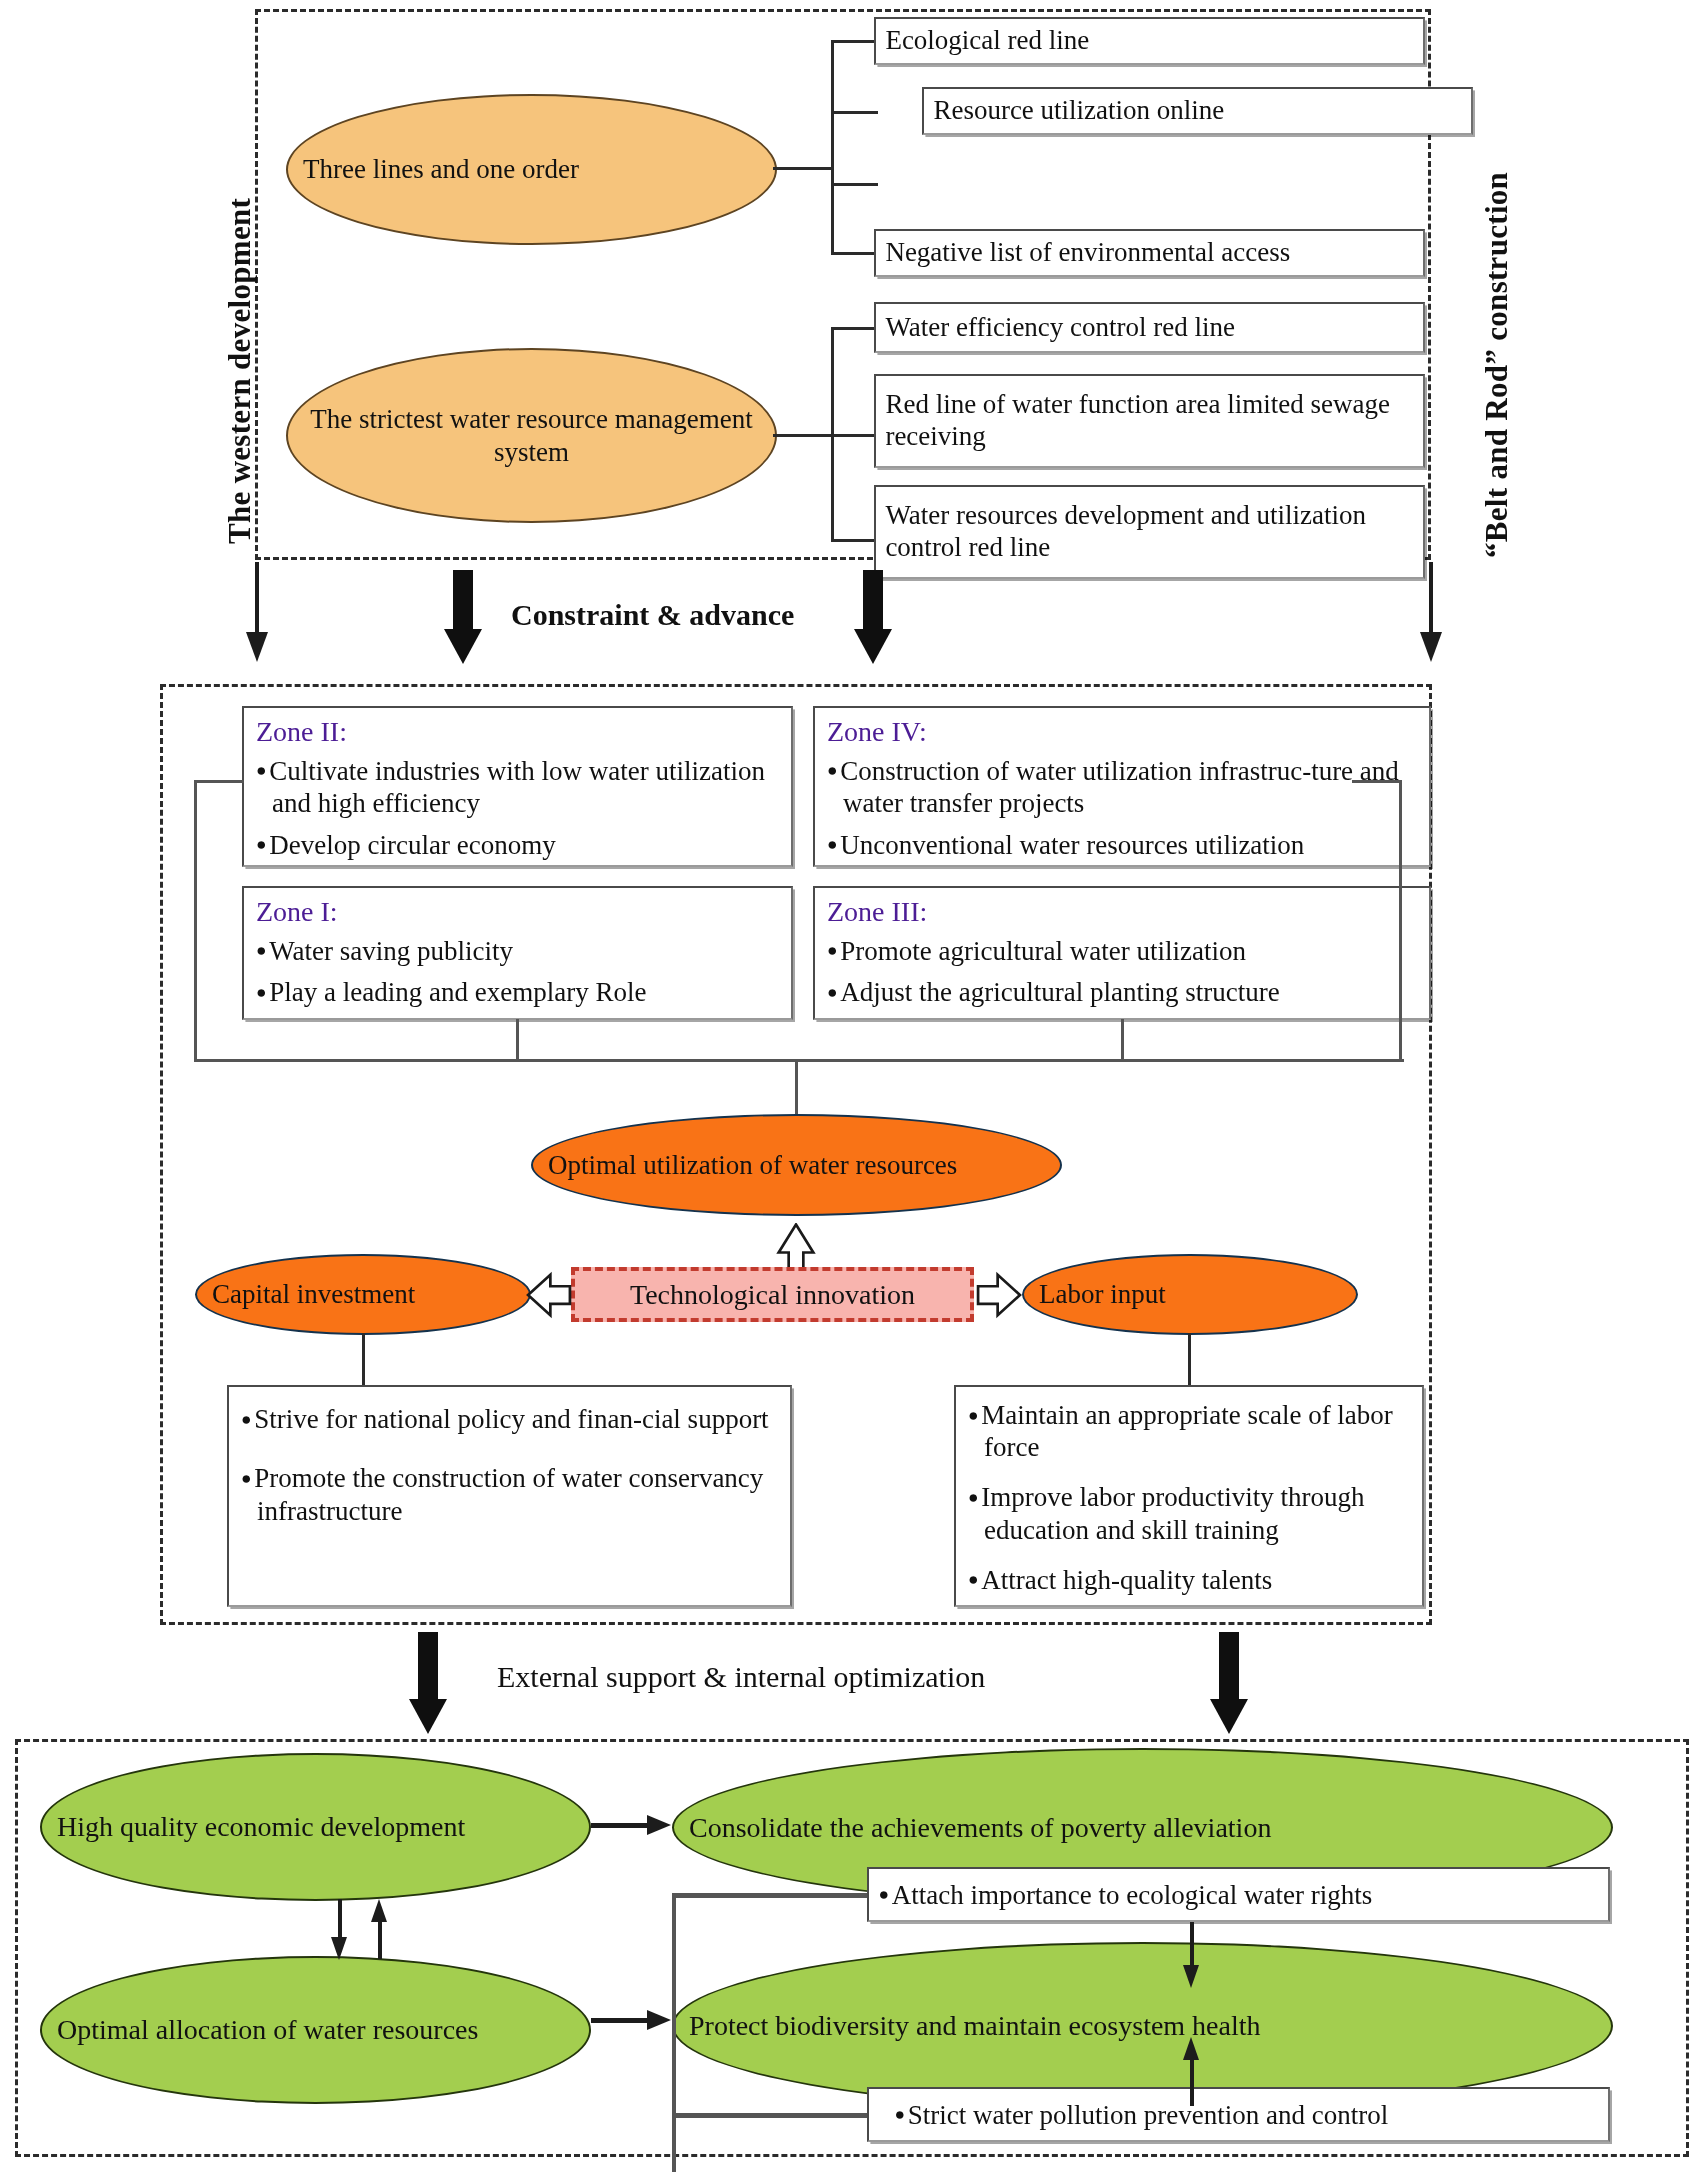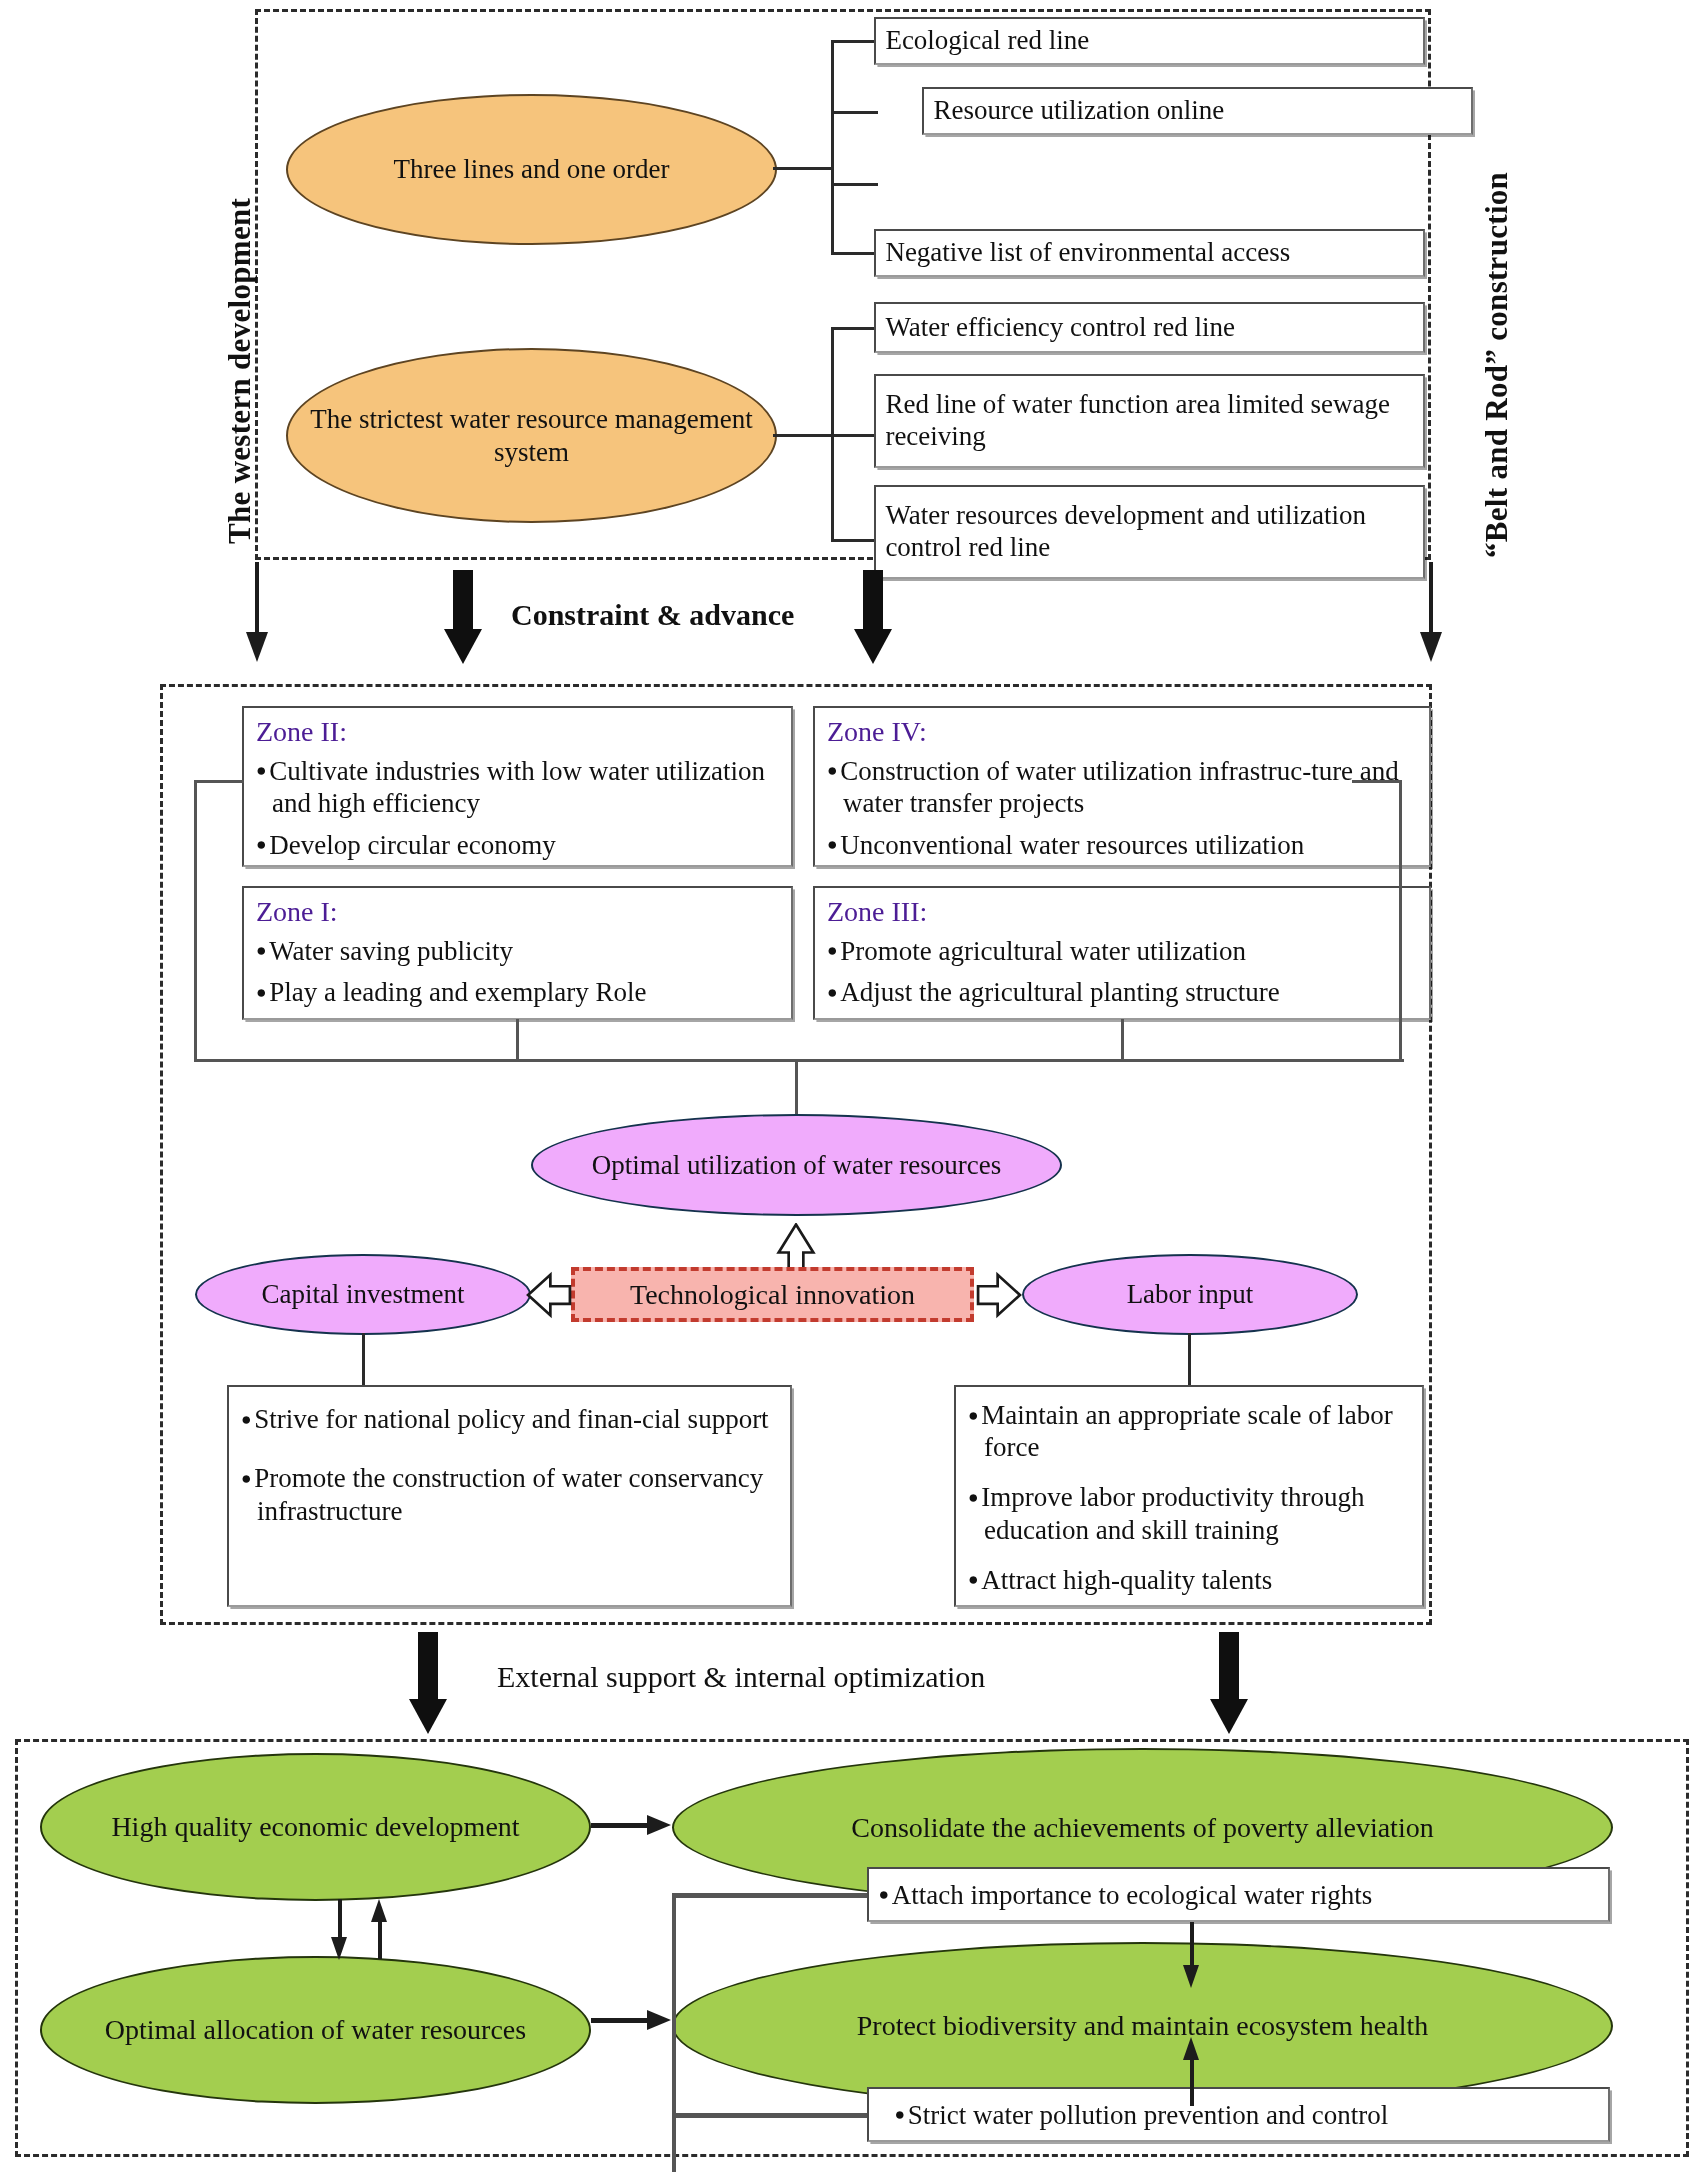--- a/index.html
+++ b/index.html
@@ -7,25 +7,25 @@
   #stage{position:relative;width:1701px;height:2172px;overflow:hidden;}
   .dashpanel{position:absolute;border:3.4px dashed #2b2b2b;box-sizing:border-box;}
   .vlabel{position:absolute;font-weight:bold;letter-spacing:0.3px;white-space:nowrap;
           transform-origin:0 0;}
   .box{position:absolute;box-sizing:border-box;background:#fff;
        border:2px solid #4a4a4a;border-right-color:#6d6d6d;border-bottom-color:#9a9a9a;
        box-shadow:2.7px 2.7px 0 -0.7px rgba(0,0,0,.35);}
   .box .txt{position:absolute;left:9.4px;right:6.7px;top:50%;transform:translateY(-50%);
             font-size:27px;line-height:1.18;}
 
-  .ell{position:absolute;border-radius:50%;display:flex;align-items:center;justify-content:center;
+  .ell{position:absolute;border-radius:50%;display:flex;align-items:center;justify-content:flex-start;
        text-align:center;box-sizing:border-box;border:2.7px solid #1d1d1d;
        font-size:27px;line-height:1.2;padding:0 15px;}
   .ell.orange{background:#f6c47c;border-color:#5d4422;}
-  .ell.blue{background:#f0abfc;border-color:#14324d;}
+  .ell.blue{background:#f97316;border-color:#14324d;}
   .ell.green{background:#a3ce4f;border-color:#24350c;}
 
   .line{position:absolute;background:#2a2a2a;}
   .lineg{position:absolute;background:#555;}
 
   
   .bigarrow{position:absolute;width:39px;}
   .bigarrow .shaft{position:absolute;left:9.4px;top:0;width:20px;background:#0f0f0f;}
   .bigarrow .head{position:absolute;left:0;width:0;height:0;
                   border-left:19.5px solid transparent;border-right:19.5px solid transparent;

